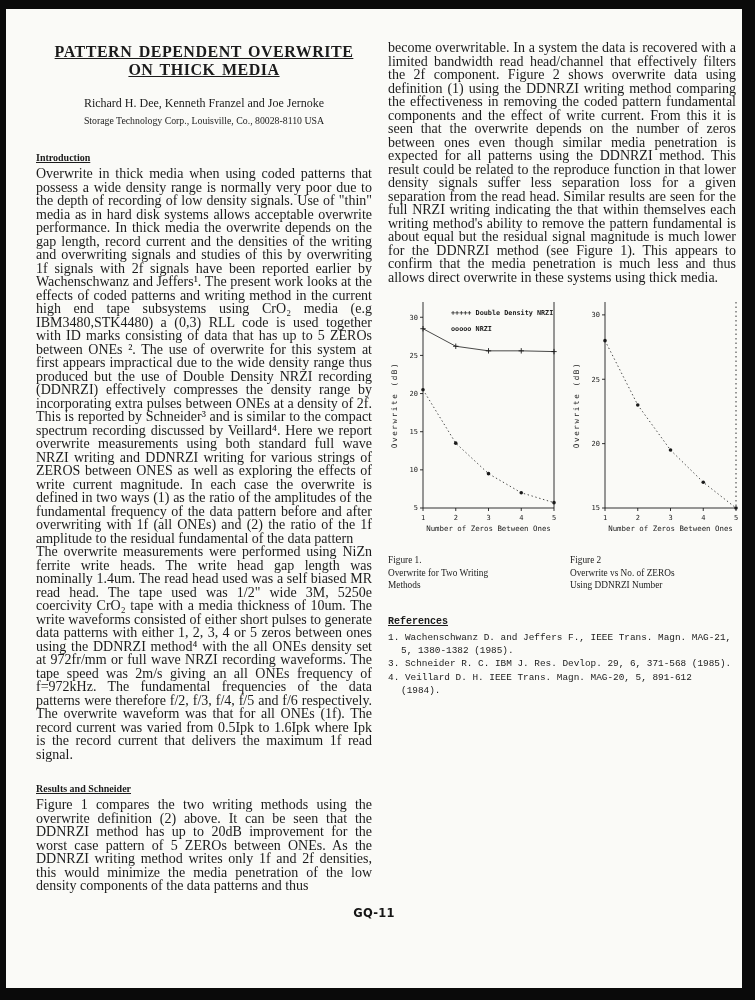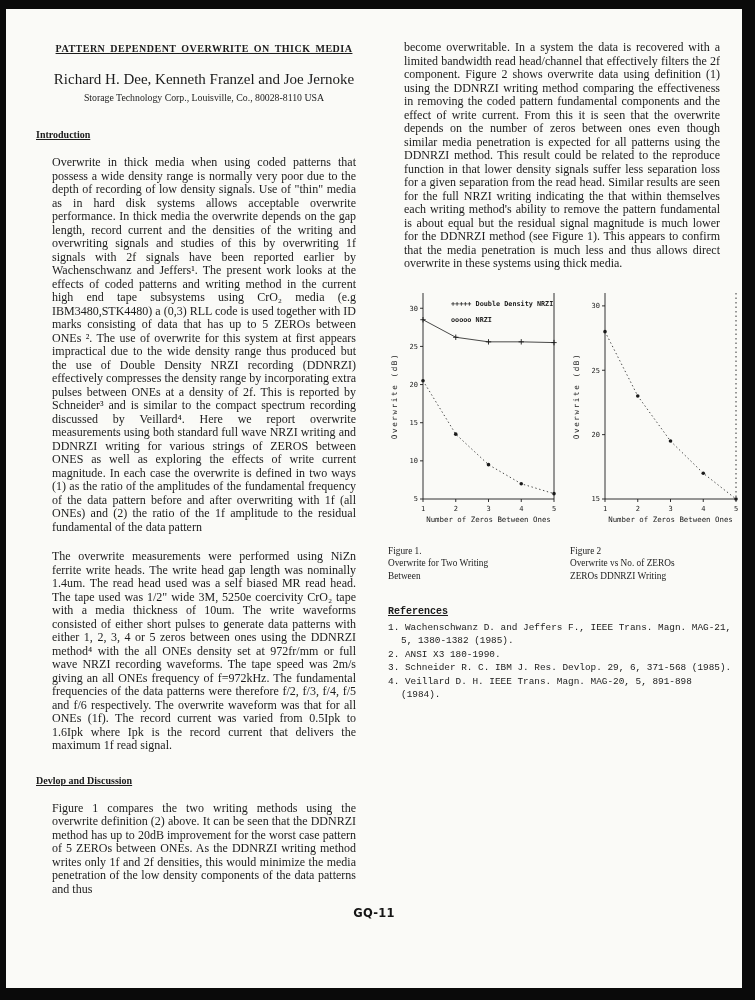--- a/index.html
+++ b/index.html
@@ -7,30 +7,30 @@
     width:755px;height:1000px;position:relative;background:#0a0a0a;
     font-family:"Liberation Serif", serif;
   }
   .page{
     position:absolute;left:6px;top:9px;right:13px;bottom:12px;
     background:#fafaf7;color:#1b1b1b;overflow:hidden;
   }
   .col-left{position:absolute;left:30px;top:20px;width:336px;}
   .col-right{position:absolute;left:382px;top:16px;width:348px;}
   .title{
-    text-align:center;font-weight:bold;font-size:10px;letter-spacing:.5px;
+    text-align:center;font-weight:bold;font-size:16px;letter-spacing:.5px;
     word-spacing:2px;text-decoration:underline;margin:14px 18px 0;
   }
-  .authors{text-align:center;font-size:15px;margin-top:17px;}
+  .authors{text-align:center;font-size:12px;margin-top:17px;}
   .affil{text-align:center;font-size:9.8px;margin-top:4px;}
   .sec-heading{
     font-weight:bold;text-decoration:underline;font-size:10px;margin:22px 0 4px;
   }
   .first-heading{margin-top:26px;}
-  p.body{font-size:12px;line-height:13.5px;text-align:justify;margin:16px;}
+  p.body{font-size:14px;line-height:13.5px;text-align:justify;margin:0;}
   .col-right p.body{margin-top:16px;}
   .figures{display:flex;gap:10px;margin-top:12px;}
   figure{margin:0;width:172px;}
   figcaption{text-align:left;font-size:9.3px;line-height:12.5px;margin-top:12px;}
   .chart-host svg{display:block;}
   .refs{margin-top:24px;font-family:Liberation Mono, monospace;}
   .ref-list{
     list-style:none;margin:3px 0 0;padding:0;font-size:9.4px;line-height:13.4px;
   }
   .ref-list li{padding-left:13px;text-indent:-13px;}
@@ -48,21 +48,21 @@
   <div class="col-left">
     <div class="title">PATTERN DEPENDENT OVERWRITE ON THICK MEDIA</div>
     <div class="authors">Richard H. Dee, Kenneth Franzel and Joe Jernoke</div>
     <div class="affil">Storage Technology Corp., Louisville, Co., 80028-8110 USA</div>
 
     <div class="sec-heading first-heading">Introduction</div>
     <p class="body">Overwrite in thick media when using coded patterns that possess a wide density range is normally very poor due to the depth of recording of low density signals. Use of "thin" media as in hard disk systems allows acceptable overwrite performance. In thick media the overwrite depends on the gap length, record current and the densities of the writing and overwriting signals and studies of this by overwriting 1f signals with 2f signals have been reported earlier by Wachenschwanz and Jeffers¹. The present work looks at the effects of coded patterns and writing method in the current high end tape subsystems using CrO₂ media (e.g IBM3480,STK4480) a (0,3) RLL code is used together with ID marks consisting of data that has up to 5 ZEROs between ONEs ². The use of overwrite for this system at first appears impractical due to the wide density range thus produced but the use of Double Density NRZI recording (DDNRZI) effectively compresses the density range by incorporating extra pulses between ONEs at a density of 2f. This is reported by Schneider³ and is similar to the compact spectrum recording discussed by Veillard⁴. Here we report overwrite measurements using both standard full wave NRZI writing and DDNRZI writing for various strings of ZEROS between ONES as well as exploring the effects of write current magnitude. In each case the overwrite is defined in two ways (1) as the ratio of the amplitudes of the fundamental frequency of the data pattern before and after overwriting with 1f (all ONEs) and (2) the ratio of the 1f amplitude to the residual fundamental of the data pattern</p>
 
     <p class="body">The overwrite measurements were performed using NiZn ferrite write heads. The write head gap length was nominally 1.4um. The read head used was a self biased MR read head. The tape used was 1/2" wide 3M, 5250e coercivity CrO₂ tape with a media thickness of 10um. The write waveforms consisted of either short pulses to generate data patterns with either 1, 2, 3, 4 or 5 zeros between ones using the DDNRZI method⁴ with the all ONEs density set at 972fr/mm or full wave NRZI recording waveforms. The tape speed was 2m/s giving an all ONEs frequency of f=972kHz. The fundamental frequencies of the data patterns were therefore f/2, f/3, f/4, f/5 and f/6 respectively. The overwrite waveform was that for all ONEs (1f). The record current was varied from 0.5Ipk to 1.6Ipk where Ipk is the record current that delivers the maximum 1f read signal.</p>
 
-    <div class="sec-heading">Devlop and Discussion</div>
+    <div class="sec-heading">Results and Schneider</div>
     <p class="body">Figure 1 compares the two writing methods using the overwrite definition (2) above. It can be seen that the DDNRZI method has up to 20dB improvement for the worst case pattern of 5 ZEROs between ONEs. As the DDNRZI writing method writes only 1f and 2f densities, this would minimize the media penetration of the low density components of the data patterns and thus</p>
   </div>
 
   <div class="col-right">
     <p class="body">become overwritable. In a system the data is recovered with a limited bandwidth read head/channel that effectively filters the 2f component. Figure 2 shows overwrite data using definition (1) using the DDNRZI writing method comparing the effectiveness in removing the coded pattern fundamental components and the effect of write current. From this it is seen that the overwrite depends on the number of zeros between ones even though similar media penetration is expected for all patterns using the DDNRZI method. This result could be related to the reproduce function in that lower density signals suffer less separation loss for a given separation from the read head. Similar results are seen for the full NRZI writing indicating the that within themselves each writing method's ability to remove the pattern fundamental is about equal but the residual signal magnitude is much lower for the DDNRZI method (see Figure 1). This appears to confirm that the media penetration is much less and thus allows direct overwrite in these systems using thick media.</p>
 
     <div class="figures">
       <figure>
         <div class="chart-host" id="fig1-plot">
             <svg viewBox="0 0 172 246" width="172" height="246">
@@ -105,21 +105,21 @@
               <circle cx="100.5" cy="177.66666666666669" r="1.8" fill="#1b1b1b"></circle>
               <circle cx="133.25" cy="196.74074074074073" r="1.8" fill="#1b1b1b"></circle>
               <circle cx="166" cy="206.65925925925927" r="1.8" fill="#1b1b1b"></circle>
               <text x="63" y="19" font-size="6.8" font-weight="bold" font-family="DejaVu Sans Mono, monospace" fill="#1b1b1b">+++++ Double Density NRZI</text>
               <text x="63" y="35" font-size="6.8" font-weight="bold" font-family="DejaVu Sans Mono, monospace" fill="#1b1b1b">ooooo NRZI</text>
             </svg>
           </div>
         <figcaption>
           <div>Figure 1.</div>
           <div>Overwrite for Two Writing</div>
-          <div>Between</div>
+          <div>Methods</div>
         </figcaption>
       </figure>
 
       <figure>
         <div class="chart-host" id="fig2-plot">
             <svg viewBox="0 0 172 246" width="172" height="246">
               <line stroke="#1b1b1b" stroke-width="0.9" fill="none" x1="35" y1="6" x2="35" y2="212"></line>
               <line stroke="#1b1b1b" stroke-width="0.9" fill="none" x1="35" y1="212" x2="166" y2="212"></line>
               <line stroke="#1b1b1b" stroke-width="0.9" fill="none" x1="166" y1="6" x2="166" y2="212" stroke-dasharray="1.5,3"></line>
               <line stroke="#1b1b1b" stroke-width="0.9" fill="none" x1="32" y1="212" x2="35" y2="212"></line>
@@ -146,30 +146,29 @@
               <circle cx="35" cy="44.625" r="1.8" fill="#1b1b1b"></circle>
               <circle cx="67.75" cy="109" r="1.8" fill="#1b1b1b"></circle>
               <circle cx="100.5" cy="154.0625" r="1.8" fill="#1b1b1b"></circle>
               <circle cx="133.25" cy="186.25" r="1.8" fill="#1b1b1b"></circle>
               <circle cx="166" cy="212" r="1.8" fill="#1b1b1b"></circle>
             </svg>
           </div>
         <figcaption>
           <div>Figure 2</div>
           <div>Overwrite vs No. of ZEROs</div>
-          <div>ZEROs DDNRZI Writing</div>
+          <div>Using DDNRZI Number</div>
         </figcaption>
       </figure>
     </div>
 
     <div class="refs">
       <div class="sec-heading" style="margin-top:0;">References</div>
       <ol class="ref-list">
         <li>1. Wachenschwanz D. and Jeffers F., IEEE Trans. Magn. MAG-21, 5, 1380-1382 (1985).</li>
-        <li>2. ANSI X3 180-1990.</li>
         <li>3. Schneider R. C. IBM J. Res. Devlop. 29, 6, 371-568 (1985).</li>
-        <li>4. Veillard D. H. IEEE Trans. Magn. MAG-20, 5, 891-898 (1984).</li>
+        <li>4. Veillard D. H. IEEE Trans. Magn. MAG-20, 5, 891-612 (1984).</li>
       </ol>
     </div>
   </div>
 
   <div class="footer">GQ-11</div>
 </div>
 
 </body></html>

